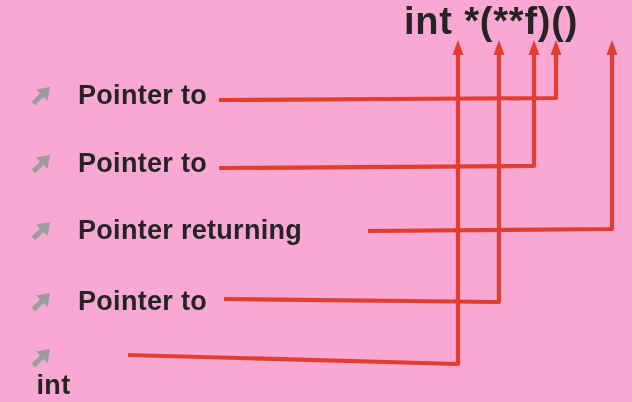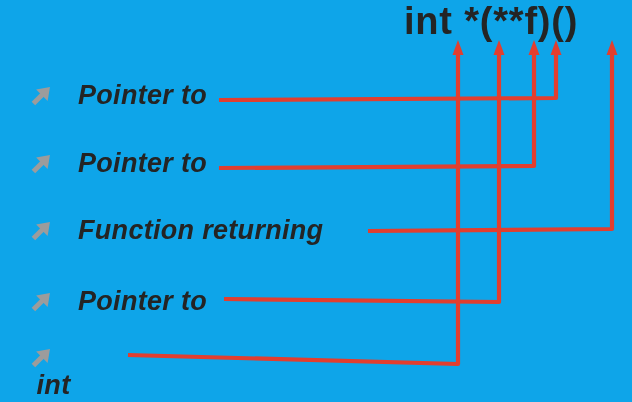--- a/index.html
+++ b/index.html
@@ -4,21 +4,21 @@
 <style>
   html, body {
     margin: 0;
     padding: 0;
     background: #ffffff;
   }
   .canvas {
     position: relative;
     width: 632px;
     height: 402px;
-    background: #0ea5e9;
+    background: #f9a8d4;
     overflow: hidden;
     font-family: "Liberation Sans", sans-serif;
   }
   .declaration {
     position: absolute;
     left: 404px;
     top: -1px;
     font-size: 38px;
     line-height: 44px;
     font-weight: 700;
@@ -26,21 +26,20 @@
     color: #242424;
     white-space: nowrap;
   }
   .row {
     position: absolute;
     left: 29px;
     height: 36px;
     display: flex;
     align-items: center;
     white-space: nowrap;
-    font-style: italic;
   }
   .bullet {
     width: 25px;
     height: 25px;
     flex: 0 0 auto;
     margin-right: 24px;
   }
   .bullet .glyph { fill: #9c9c9c; }
   .row-label {
     font-size: 27px;
@@ -97,21 +96,21 @@
     <span class="row-label">Pointer to</span>
   </div>
 
   <div class="row" style="top: 212px;">
     <svg class="bullet" viewBox="0 0 24 24">
       <g class="glyph" transform="rotate(-45 12 12)">
         <rect x="1" y="9.6" width="13" height="4.8"></rect>
         <polygon points="12.5,4.2 12.5,19.8 23.5,12"></polygon>
       </g>
     </svg>
-    <span class="row-label">Function returning</span>
+    <span class="row-label">Pointer returning</span>
   </div>
 
   <div class="row" style="top: 283px;">
     <svg class="bullet" viewBox="0 0 24 24">
       <g class="glyph" transform="rotate(-45 12 12)">
         <rect x="1" y="9.6" width="13" height="4.8"></rect>
         <polygon points="12.5,4.2 12.5,19.8 23.5,12"></polygon>
       </g>
     </svg>
     <span class="row-label">Pointer to</span>

